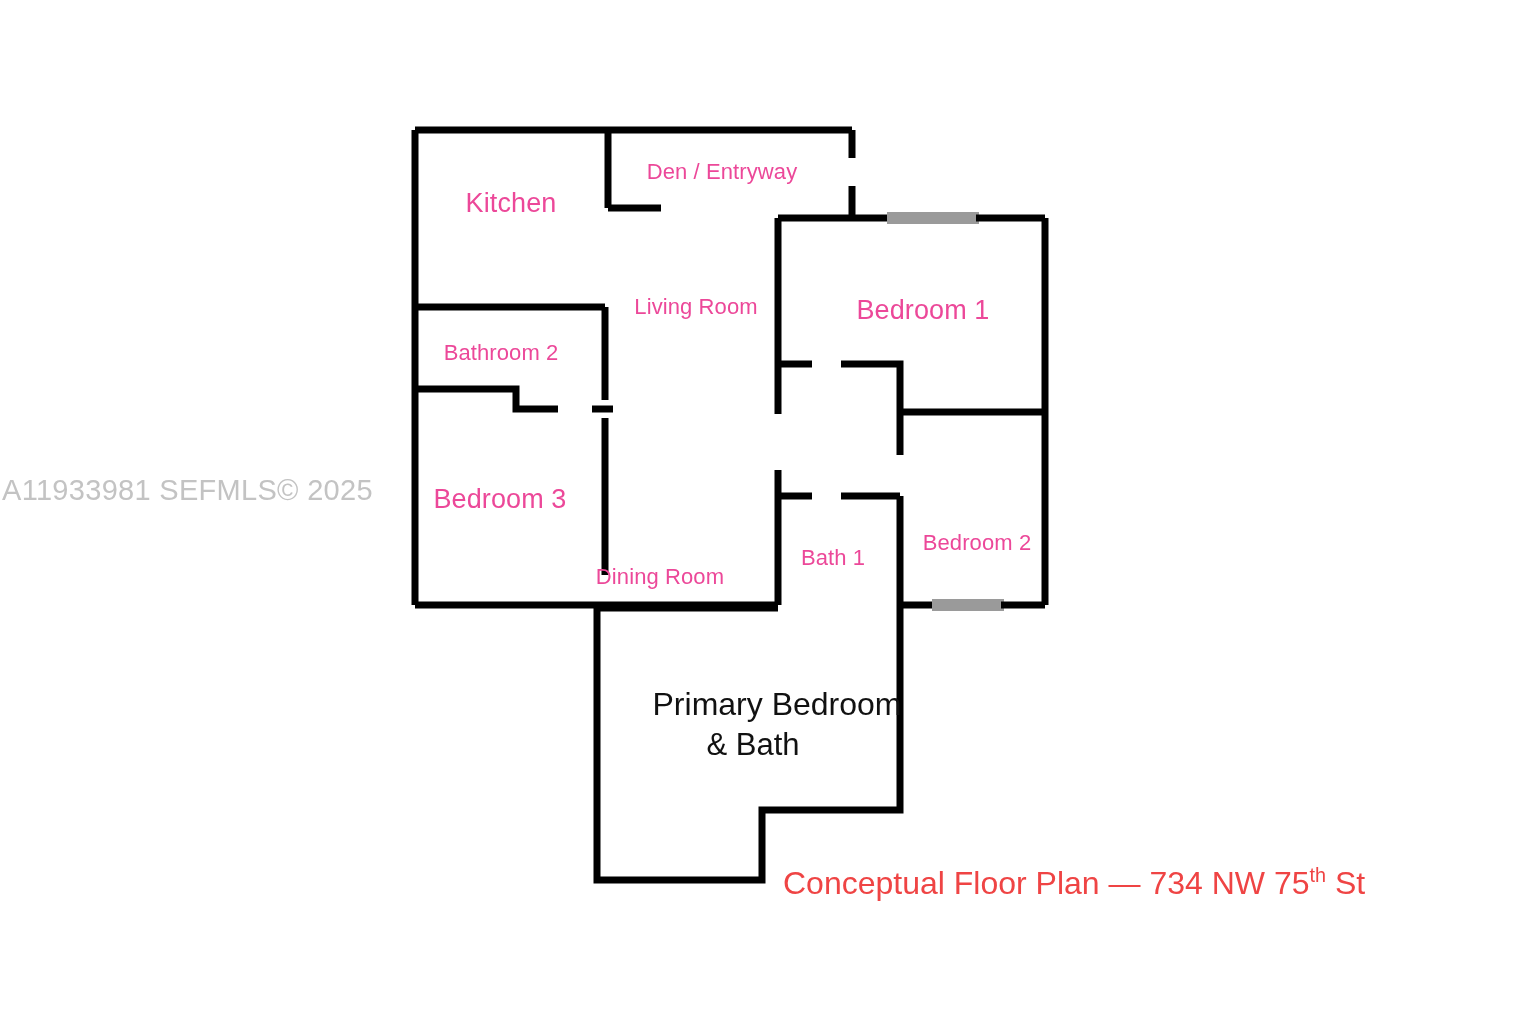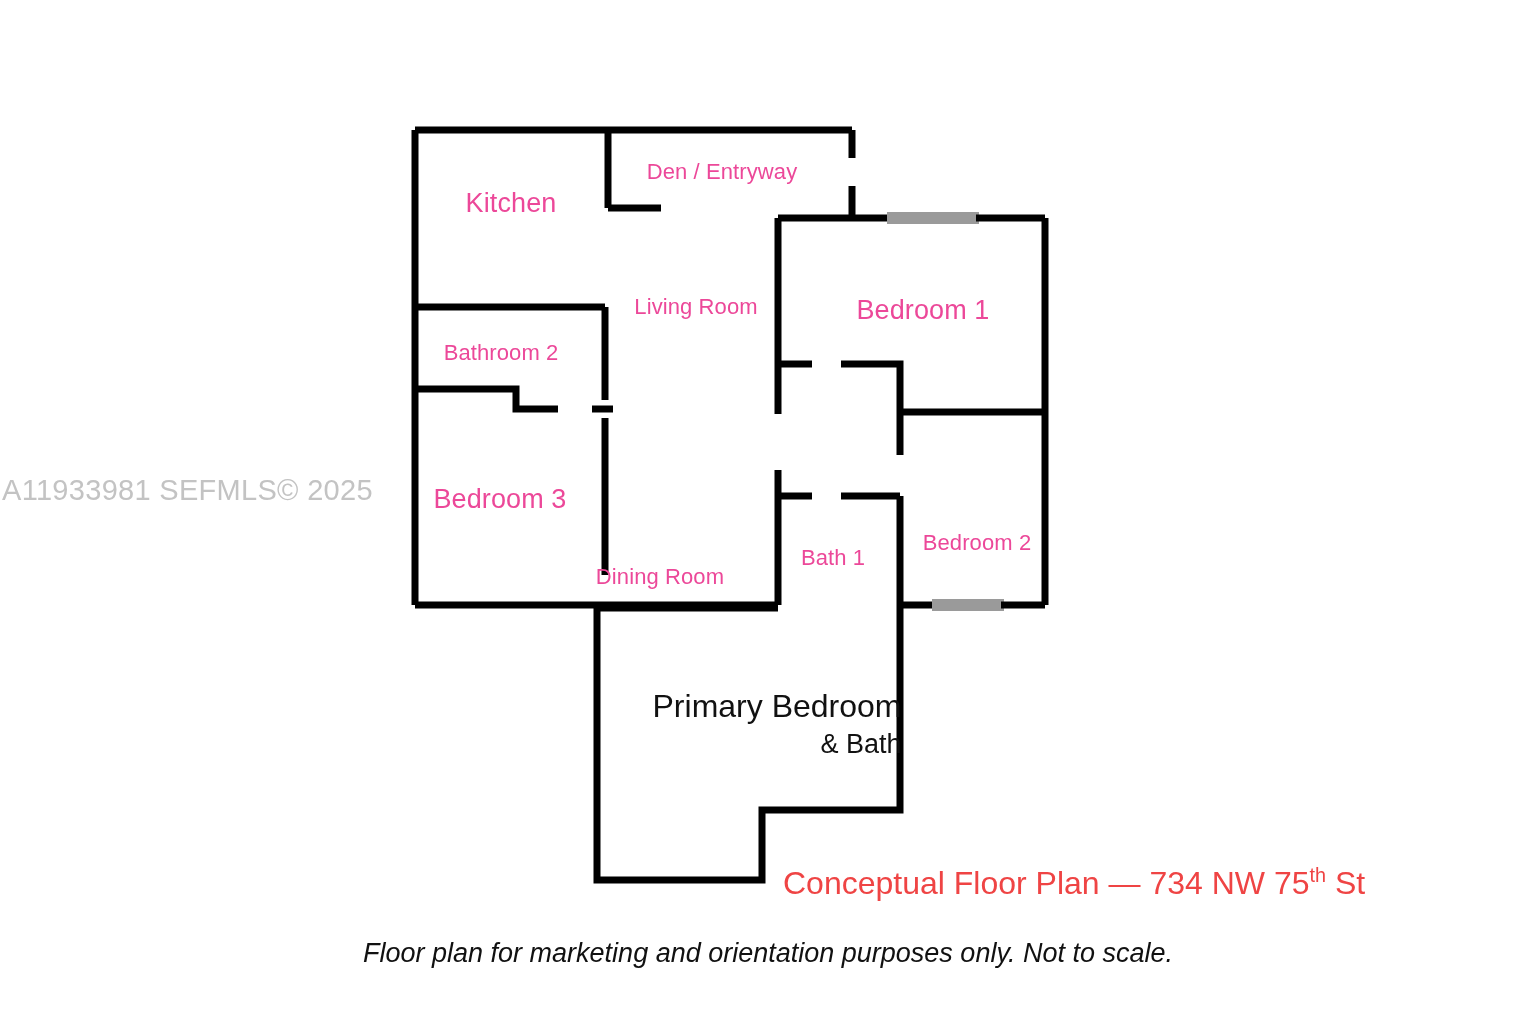--- a/index.html
+++ b/index.html
@@ -49,21 +49,21 @@
   .room-label.lg { font-size: 27px; }
   .room-label.md { font-size: 22px; }
   .primary-label {
     position: absolute;
     transform: translate(-50%, -50%);
     text-align: center;
     white-space: nowrap;
     color: #111111;
   }
   .primary-label .line1 { font-size: 32px; display: block; line-height: 1.28; margin-left: 48px; }
-  .primary-label .line2 { font-size: 27px; display: block; line-height: 1.28; text-align: right; }
+  .primary-label .line2 { font-size: 31px; display: block; line-height: 1.28; }
   #watermark {
     position: absolute;
     left: 2px;
     top: 474px;
     font-size: 29px;
     color: #c3c3c3;
     white-space: nowrap;
     letter-spacing: 0.3px;
   }
   #plan-title {
@@ -176,15 +176,14 @@
 
   <div class="primary-label" style="left:753px; top:724px;">
     <span class="line1">Primary Bedroom</span>
     <span class="line2">&amp; Bath</span>
   </div>
 
   <div id="watermark">A11933981  SEFMLS© 2025</div>
 
   <div id="plan-title"><span>Conceptual Floor Plan — 734 NW 75</span><sup>th</sup><span> St</span></div>
 
-  <div id="plan-disclaimer">Floor plan for marketing and orientation purposes only. Not to scale.</div>
 
 </div>
 
 </body></html>

